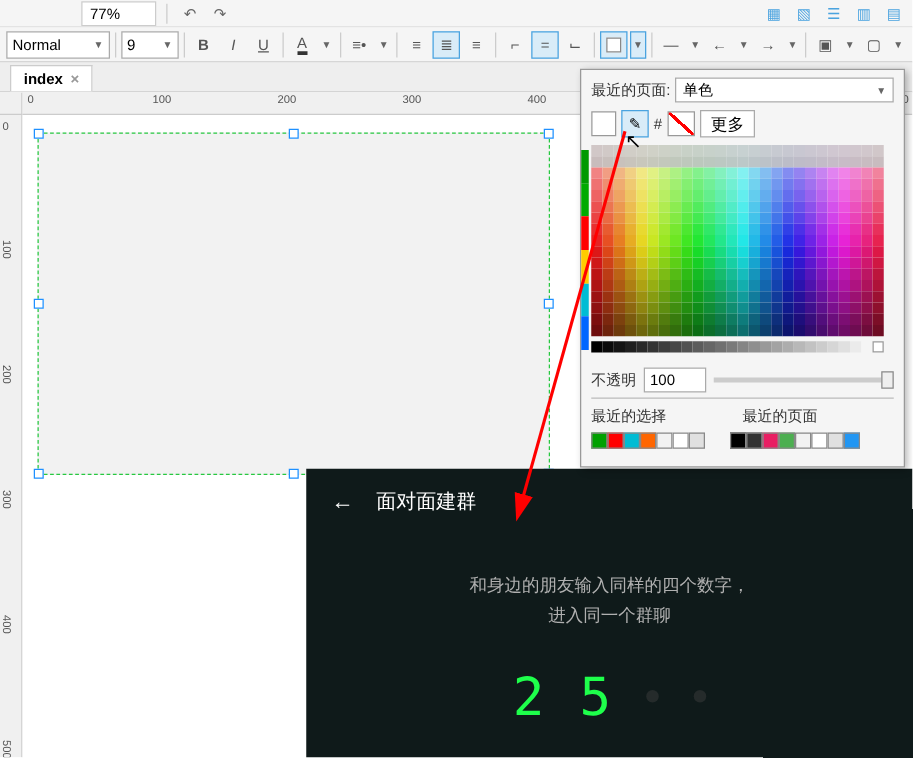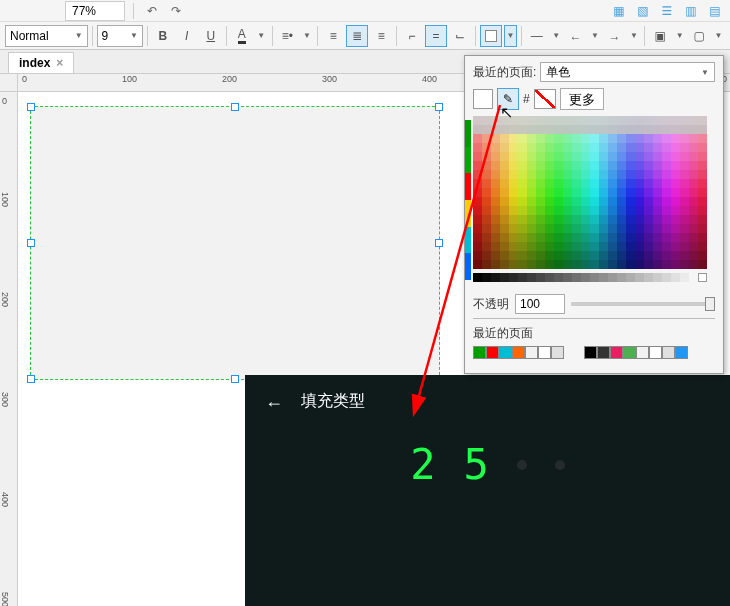--- a/index.html
+++ b/index.html
@@ -676,20 +676,21 @@
       <div style="background: rgb(255, 255, 255); border: 1px solid rgb(153, 153, 153);"></div>
     </div>
   <div class="op-row">
     <span class="cp-label">不透明</span>
     <input class="op-input" value="100" style="">
     <div class="op-slider">
         <div class="op-slider-thumb"></div>
       </div>
   </div>
   <div class="sec-head">
+    <div>最近的选择</div>
     <div>最近的页面</div>
   </div>
   <div style="display:flex; gap:20px">
     <div id="recent-sel" class="recent-row">
         <div style="background: rgb(0, 160, 0); border: 1px solid rgb(136, 136, 136);"></div>
         <div style="background: rgb(255, 0, 0); border: 1px solid rgb(136, 136, 136);"></div>
         <div style="background: rgb(0, 188, 212); border: 1px solid rgb(136, 136, 136);"></div>
         <div style="background: rgb(255, 102, 0); border: 1px solid rgb(136, 136, 136);"></div>
         <div style="background: rgb(242, 242, 242); border: 1px solid rgb(136, 136, 136);"></div>
         <div style="background: rgb(255, 255, 255); border: 1px solid rgb(136, 136, 136);"></div>
@@ -712,21 +713,25 @@
       <div style="background:#ff0000"></div>
       <div style="background:#ffcc00"></div>
       <div style="background:#00bcd4"></div>
       <div style="background:#0066ff"></div>
   </div>
 </div>
 
 <div class="overlay-app">
   <div class="ovl-head">
     <span class="ovl-back">←</span>
-    <span class="ovl-title">填充类型</span>
+    <span class="ovl-title">面对面建群</span>
+  </div>
+  <div class="ovl-sub">
+    <div>和身边的朋友输入同样的四个数字，</div>
+    <div>进入同一个群聊</div>
   </div>
   <div class="ovl-digits">
     <span>2</span>
     <span>5</span>
     <div class="ovl-dot"></div>
     <div class="ovl-dot"></div>
   </div>
 </div>
 
 <svg class="red-arrow" style="left:400px; top:100px;" width="150" height="320">

